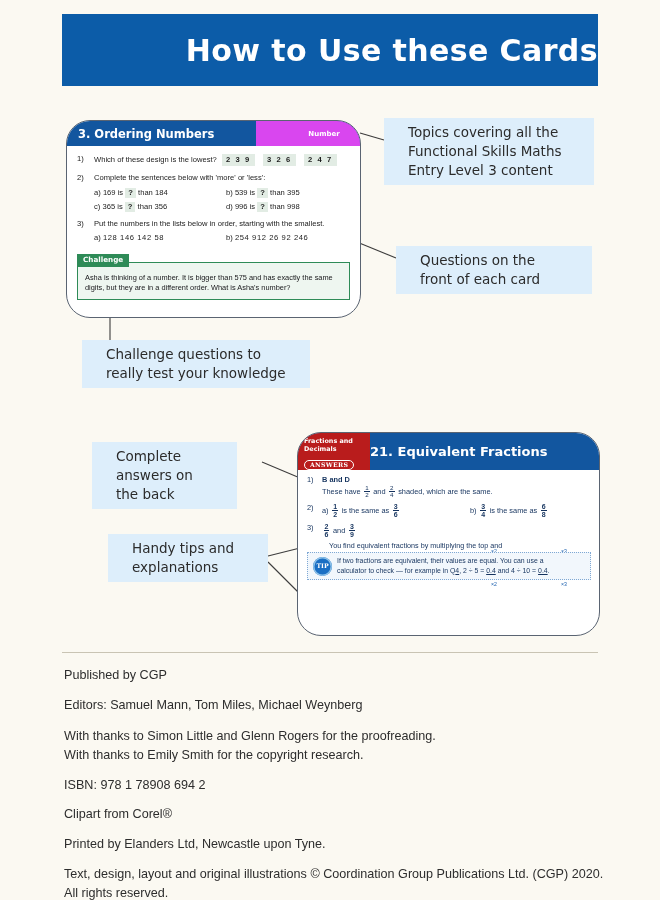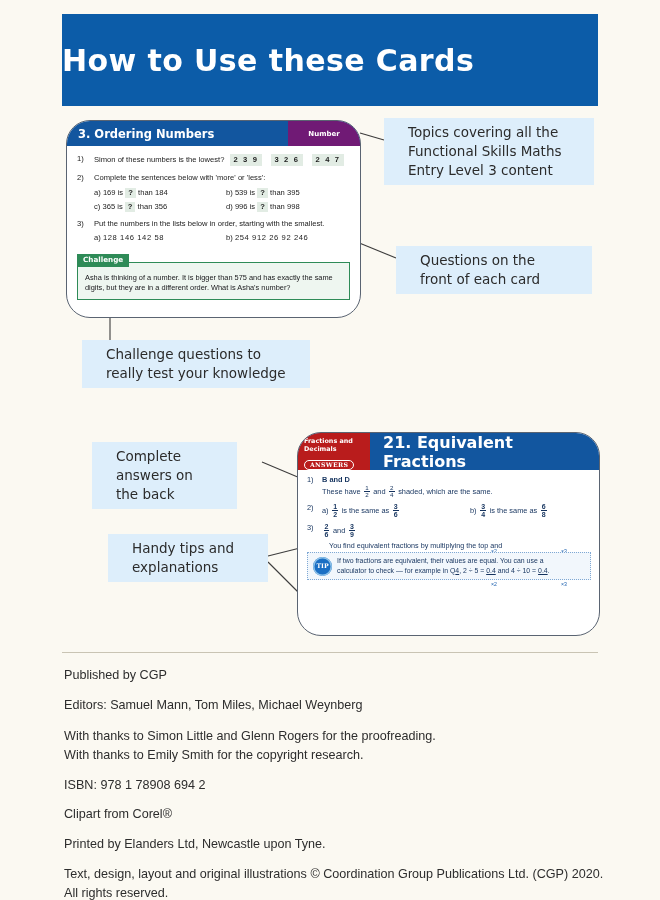--- a/index.html
+++ b/index.html
@@ -14,25 +14,25 @@
     position: relative;
     overflow: hidden;
   }
 
   
   .header-banner {
     position: absolute;
     left: 62px;
     top: 14px;
     width: 536px;
-    height: 92px;
+    height: 72px;
     background: #0c5ca8;
     display: flex;
     align-items: center;
-    justify-content: flex-start;
+    justify-content: flex-end;
   }
   .header-title {
     color: #ffffff;
     font-size: 30px;
     font-weight: bold;
     letter-spacing: 0.4px;
     font-family: "DejaVu Sans", sans-serif;
   }
 
   
@@ -65,24 +65,25 @@
     font-weight: bold;
     padding-left: 11px;
     font-family: "DejaVu Sans", sans-serif;
   }
   .q-topic-tab {
     position: absolute;
     right: 0;
     top: 0;
     height: 25px;
     width: 72px;
-    background: #701a75;
+    background: #d946ef;
     display: flex;
     align-items: center;
     justify-content: center;
+    padding-left: 32px;
   }
   .q-topic-tab span {
     color: #ffffff;
     font-size: 7px;
     font-weight: bold;
     font-family: "DejaVu Sans", sans-serif;
   }
   .q-body {
     padding: 8px 10px 6px 10px;
     font-size: 7.6px;
@@ -180,23 +181,22 @@
     font-weight: bold;
     padding: 0.5px 5px;
     letter-spacing: 0.3px;
     font-family: "DejaVu Serif", serif;
   }
   .a-header-title {
     flex: 1;
     display: flex;
     align-items: center;
     color: #ffffff;
-    font-size: 16px;
-    font-weight: bold;
-    padding-left: 13px;
+    font-size: 13px;
+    font-weight: bold;
     font-family: "DejaVu Sans", sans-serif;
   }
   .a-body {
     padding: 5px 9px 4px 9px;
     font-size: 7.4px;
     color: #15335e;
     line-height: 1.4;
     position: relative;
   }
   .a-row { display: flex; margin-bottom: 4px; }
@@ -380,21 +380,21 @@
     <div class="q-header-title">3. Ordering Numbers</div>
     <div class="q-topic-tab">
       <span>Number</span>
     </div>
   </div>
   <div class="q-body">
 
     <div class="q-row">
       <div class="q-num">1)</div>
       <div class="q-text">
-        <span>Simon of these numbers is the lowest?</span>
+        <span>Which of these design is the lowest?</span>
         <span class="numbox">2 3 9</span>
         <span class="numbox">3 2 6</span>
         <span class="numbox">2 4 7</span>
       </div>
     </div>
 
     <div class="q-row">
       <div class="q-num">2)</div>
       <div class="q-text">
         <div>Complete the sentences below with 'more' or 'less':</div>

